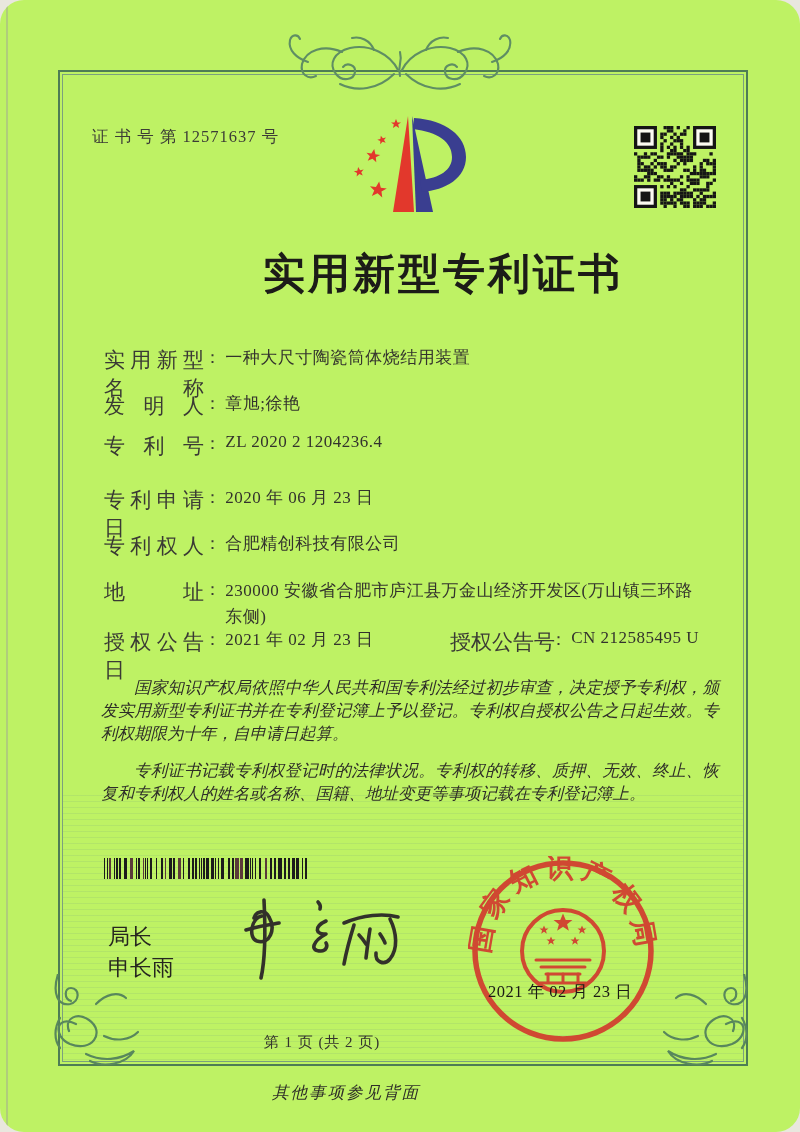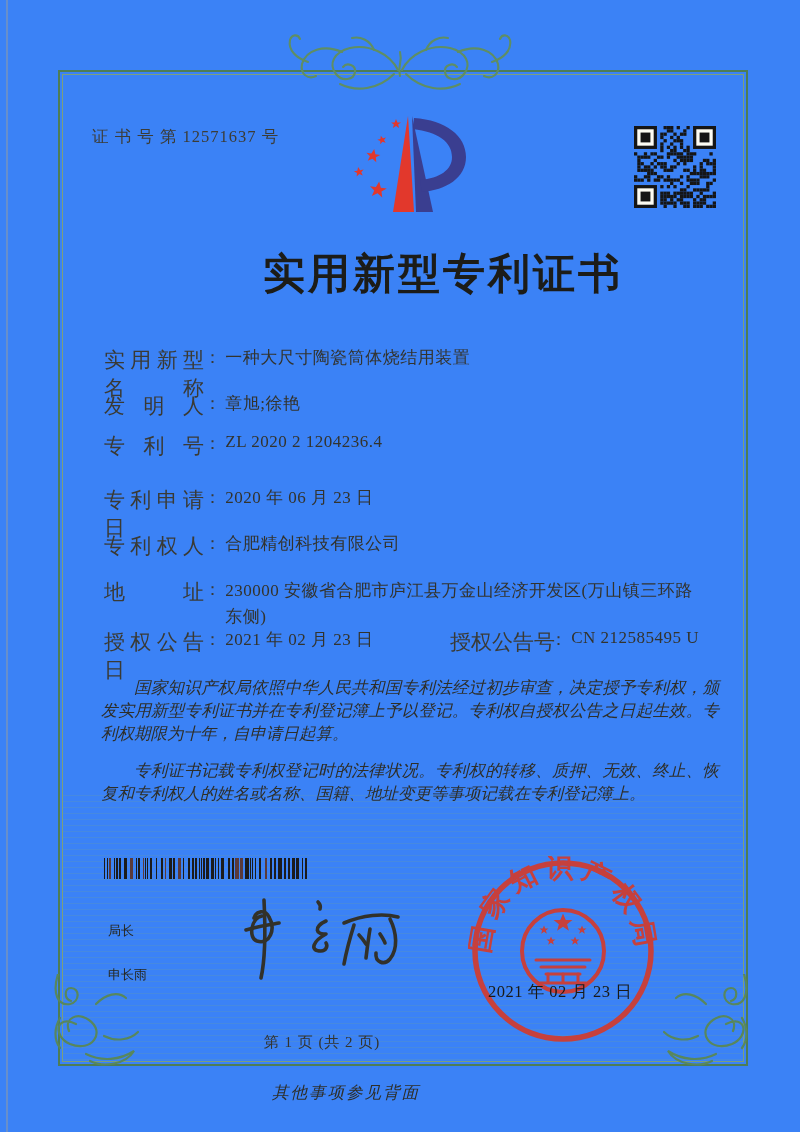--- a/index.html
+++ b/index.html
@@ -1,20 +1,21 @@
 <!DOCTYPE html>
 <html><head>
 <meta charset="utf-8">
 <style>
   html,body{margin:0;padding:0;background:#e9e7de;}
   .page{
     position:relative; width:800px; height:1132px; margin:0 auto;
-    background:#3b82f6; overflow:hidden;
+    background:#bef264; overflow:hidden;
     font-family:"Liberation Serif","DejaVu Serif",serif;
     color:#2a2a26;
+    border-radius:24px;
   }
   .page-edge{position:absolute;left:6px;top:0;width:2px;height:100%;background:rgba(160,160,150,.45);}
   .waves{
     position:absolute;left:62px;top:795px;width:682px;height:266px;z-index:1;
     background:repeating-linear-gradient(to bottom,
       rgba(125,168,125,.18) 0, rgba(125,168,125,.18) 1px,
       rgba(125,168,125,0) 1px, rgba(125,168,125,0) 6px);
   }
   .frame{
     position:absolute;left:58px;top:70px;width:686px;height:992px;
@@ -44,22 +45,22 @@
   .val{display:inline-block;vertical-align:top;letter-spacing:.5px;}
   .val-wrap{width:472px;line-height:1.55;}
   .grp-right{position:absolute;left:346px;top:0;white-space:nowrap;}
   .body-text{
     position:absolute;left:86px;top:662px;width:648px;z-index:4;
     font-size:16.5px;line-height:1.38;text-align:justify;
     font-style:italic;color:#2e2e28;
   }
   .body-text p{margin:15px;text-indent:2em;}
   .barcode{position:absolute;left:104px;top:858px;width:206px;height:21px;z-index:4;}
-  .signatory{position:absolute;left:108px;top:922px;z-index:4;font-size:13px;color:#26261f;}
-  .signatory .line2{margin-top:26px;}
+  .signatory{position:absolute;left:108px;top:922px;z-index:4;font-size:22px;color:#26261f;}
+  .signatory .line2{margin-top:1px;}
   .signature{position:absolute;left:232px;top:884px;width:175px;height:98px;z-index:4;}
   .seal{position:absolute;left:468px;top:856px;width:190px;height:190px;z-index:5;opacity:.92;}
   .seal-date{
     position:absolute;left:488px;top:981px;z-index:6;
     font-size:16.5px;color:#191915;letter-spacing:.5px;white-space:pre;
   }
   .page-indicator{
     position:absolute;left:0;top:1033px;width:644px;text-align:center;z-index:4;
     font-size:15px;color:#33332d;letter-spacing:1px;
   }

